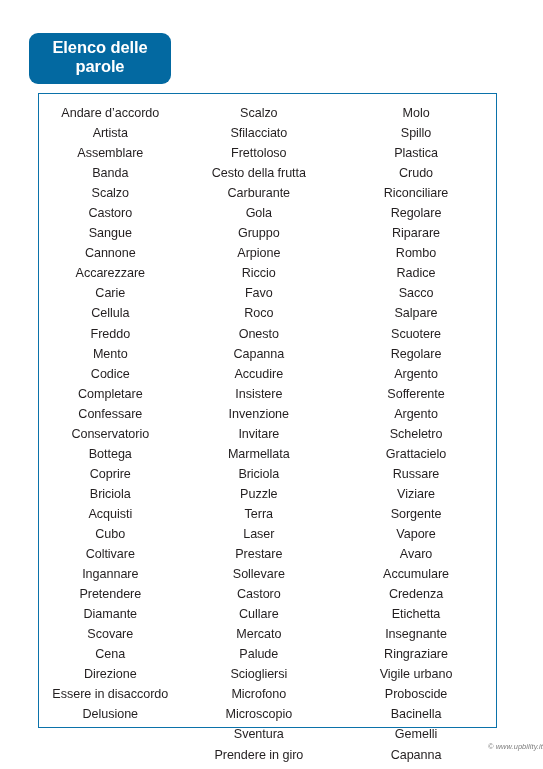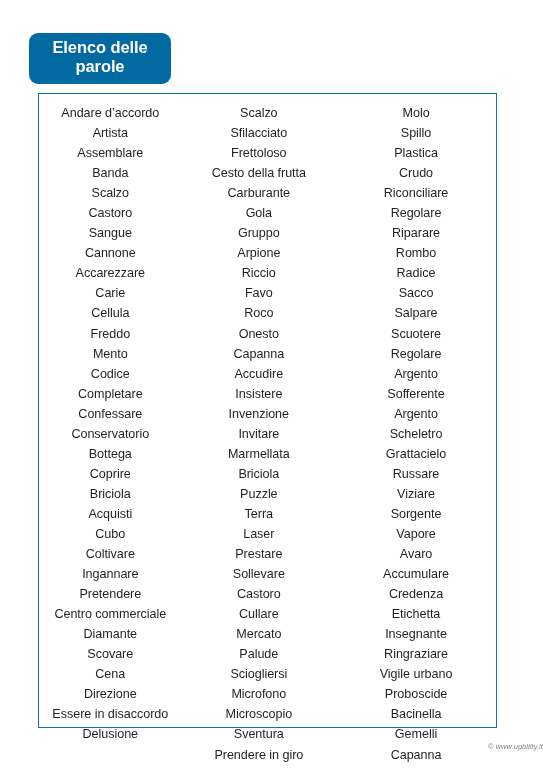--- a/index.html
+++ b/index.html
@@ -134,21 +134,20 @@
           <div class="word">Confessare</div>
           <div class="word">Conservatorio</div>
           <div class="word">Bottega</div>
           <div class="word">Coprire</div>
           <div class="word">Briciola</div>
           <div class="word">Acquisti</div>
           <div class="word">Cubo</div>
           <div class="word">Coltivare</div>
           <div class="word">Ingannare</div>
           <div class="word">Pretendere</div>
-          <div class="word">Centro commerciale</div>
           <div class="word">Diamante</div>
           <div class="word">Scovare</div>
           <div class="word">Cena</div>
           <div class="word">Direzione</div>
           <div class="word">Essere in disaccordo</div>
           <div class="word">Delusione</div>
         </div>
       <div class="column col-2">
           <div class="word">Scalzo</div>
           <div class="word">Sfilacciato</div>

